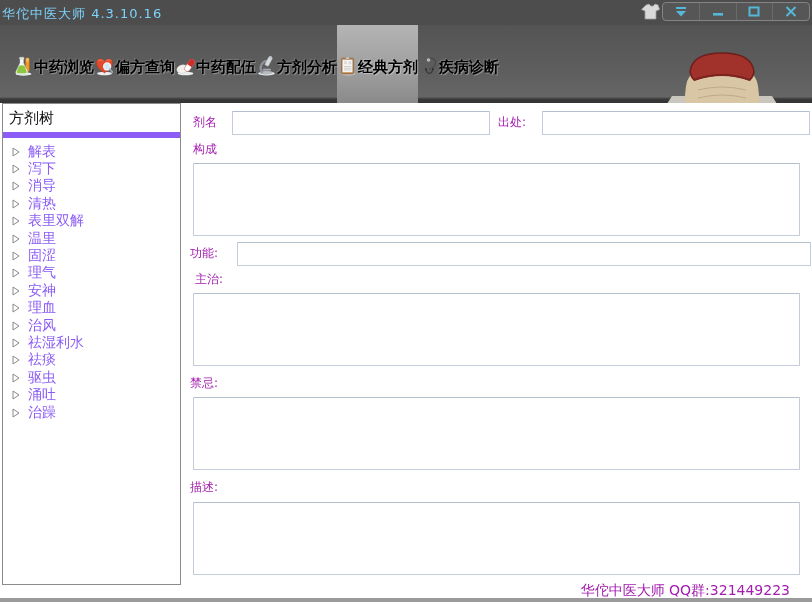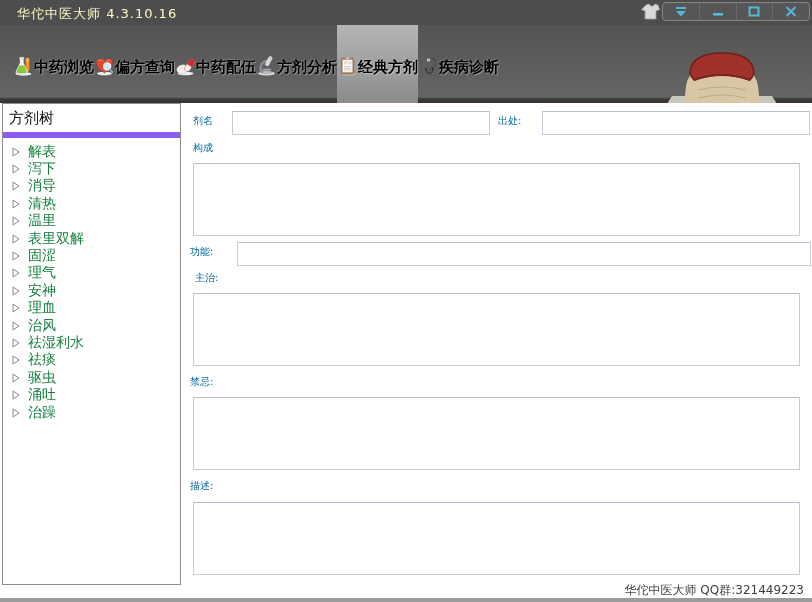--- a/index.html
+++ b/index.html
@@ -2,21 +2,21 @@
 <html><head>
 <meta charset="utf-8">
 <style>
   * { margin:0; padding:0; box-sizing:border-box; }
   html,body { width:812px; height:602px; overflow:hidden; }
   body { font-family:"DejaVu Sans","Liberation Sans",sans-serif; background:#d0d0d0; }
   #window { position:relative; width:812px; height:602px; background:#fff; overflow:hidden; }
 
   
   #titlebar { position:absolute; left:0; top:0; width:812px; height:25px; background:#4d4d4d; }
-  #window-title { position:absolute; left:17px; top:5px; font-size:13px; color:#fef9c3; letter-spacing:1px; }
+  #window-title { position:absolute; left:2px; top:5px; font-size:13px; color:#7dd3fc; letter-spacing:1px; }
   #skin-btn { position:absolute; left:641px; top:3px; width:19px; height:18px; cursor:pointer; }
   #ctrl-panel { position:absolute; left:662px; top:2px; width:148px; height:19px;
     background:#565656; border:1px solid #848484; border-radius:4px; display:flex; }
   .ctrl-btn { flex:1; display:flex; align-items:center; justify-content:center; cursor:pointer; border-right:1px solid #6a6a6a; }
   .ctrl-btn:last-child { border-right:none; }
 
   
   #toolbar { position:absolute; left:0; top:25px; width:812px; height:78px;
     background:linear-gradient(#545454 0%, #5e5e5e 60%, #666 92%, #3a3a3a 95%, #333 100%); }
   #toolbar-items { position:absolute; left:13px; top:0; height:78px; display:flex; }
@@ -33,32 +33,32 @@
   
   #content { position:absolute; left:0; top:103px; width:812px; height:482px; background:#fff; }
 
   
   #sidebar { position:absolute; left:2px; top:0; width:179px; height:482px;
     background:#fff; border:1px solid #8c8c8c; }
   #tree-header { font-size:15px; color:#111; padding:5px 0 4px 6px; border-bottom:6px solid #8b5cf6; }
   #tree-list { padding-top:5px; }
   .tree-row { height:17.4px; display:flex; align-items:center; cursor:pointer; }
   .tree-arrow { margin-left:9px; width:8px; height:10px; flex:0 0 8px; }
-  .tree-label { font-size:14px; color:#15803d; margin-left:8px; white-space:nowrap; }
-
-  
-  .f-label { position:absolute; font-size:10px; color:#0369a1; white-space:nowrap; }
+  .tree-label { font-size:14px; color:#8b5cf6; margin-left:8px; white-space:nowrap; }
+
+  
+  .f-label { position:absolute; font-size:12px; color:#a21caf; white-space:nowrap; }
   .f-input, .f-area { position:absolute; border:1px solid #c3ccd9; border-top-color:#b4bfce;
     background:#fff; font-size:14px; color:#222; padding:2px 4px; border-radius:1px; outline:none;
     font-family:"DejaVu Sans","Liberation Sans",sans-serif; }
   .f-area { resize:none; }
 
   
   #statusbar { position:absolute; left:0; top:585px; width:812px; height:13px; background:#fff; }
-  #status-text { position:absolute; right:8px; top:-3px; font-size:12px; color:#404040; white-space:nowrap; }
+  #status-text { position:absolute; right:22px; top:-3px; font-size:14px; color:#a21caf; white-space:nowrap; }
   #bottom-strip { position:absolute; left:0; top:598px; width:812px; height:4px; background:#9b9b9b; }
 </style>
 </head>
 <body>
 
 <div id="window">
 
   <div id="titlebar">
     <span id="window-title">华佗中医大师 4.3.10.16</span>
 
@@ -220,27 +220,27 @@
         <div class="tree-row">
             <svg class="tree-arrow" viewBox="0 0 8 10">
               <path d="M1,1 L7,5 L1,9 Z" fill="none" stroke="#8a8a8a"></path>
             </svg>
             <span class="tree-label">清热</span>
           </div>
         <div class="tree-row">
             <svg class="tree-arrow" viewBox="0 0 8 10">
               <path d="M1,1 L7,5 L1,9 Z" fill="none" stroke="#8a8a8a"></path>
             </svg>
+            <span class="tree-label">表里双解</span>
+          </div>
+        <div class="tree-row">
+            <svg class="tree-arrow" viewBox="0 0 8 10">
+              <path d="M1,1 L7,5 L1,9 Z" fill="none" stroke="#8a8a8a"></path>
+            </svg>
             <span class="tree-label">温里</span>
-          </div>
-        <div class="tree-row">
-            <svg class="tree-arrow" viewBox="0 0 8 10">
-              <path d="M1,1 L7,5 L1,9 Z" fill="none" stroke="#8a8a8a"></path>
-            </svg>
-            <span class="tree-label">表里双解</span>
           </div>
         <div class="tree-row">
             <svg class="tree-arrow" viewBox="0 0 8 10">
               <path d="M1,1 L7,5 L1,9 Z" fill="none" stroke="#8a8a8a"></path>
             </svg>
             <span class="tree-label">固涩</span>
           </div>
         <div class="tree-row">
             <svg class="tree-arrow" viewBox="0 0 8 10">
               <path d="M1,1 L7,5 L1,9 Z" fill="none" stroke="#8a8a8a"></path>

